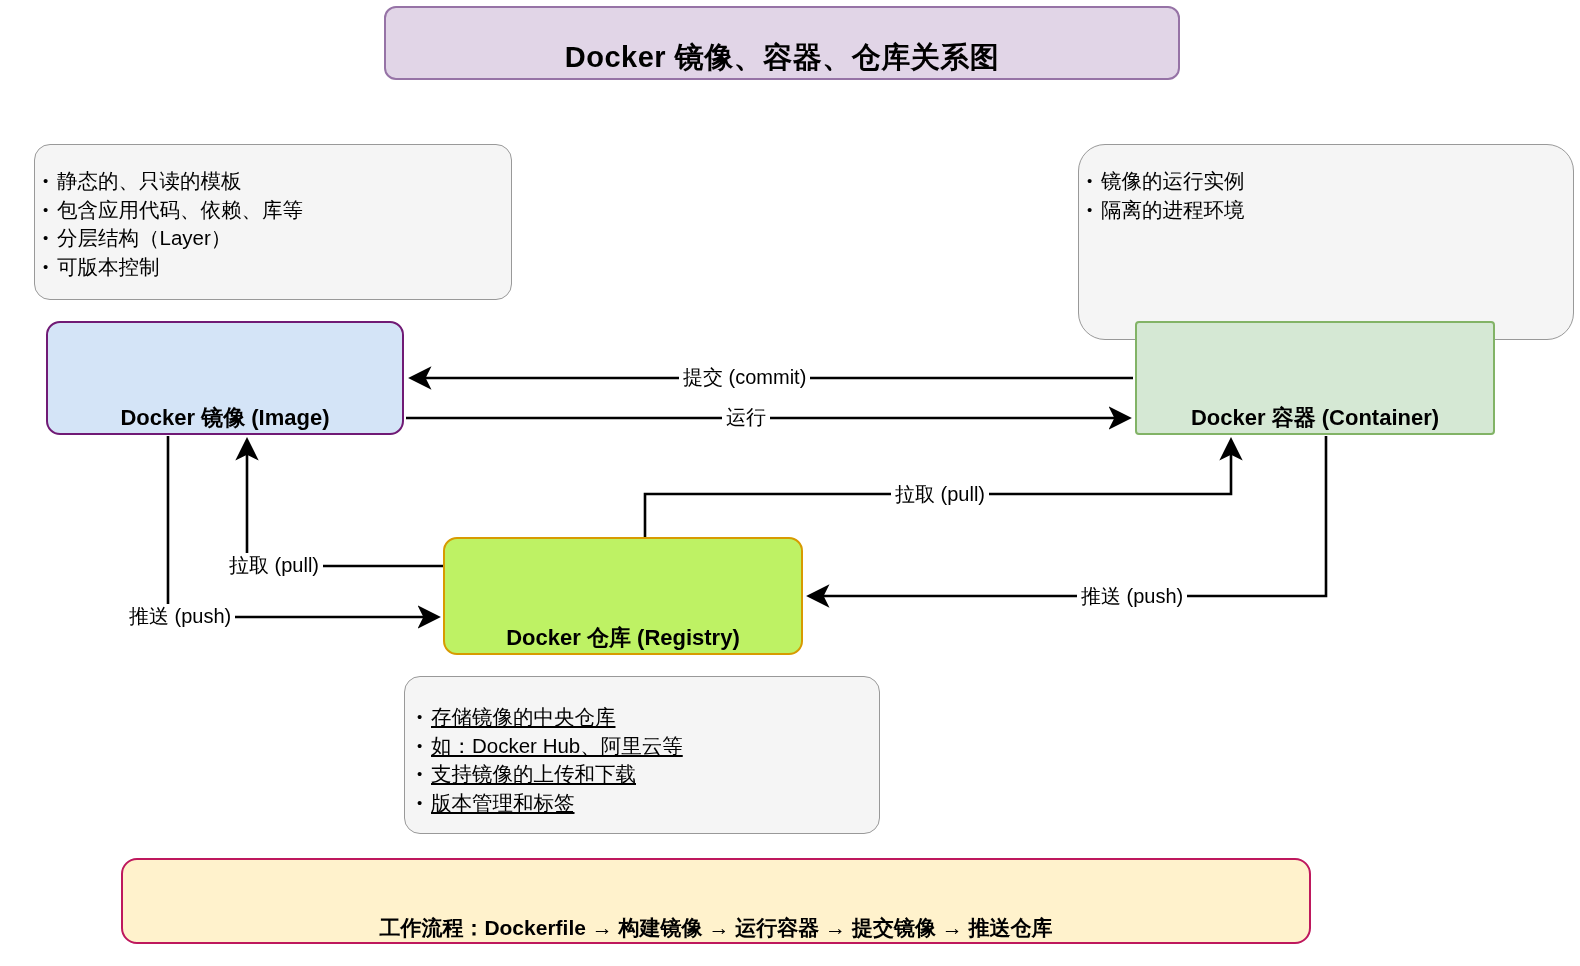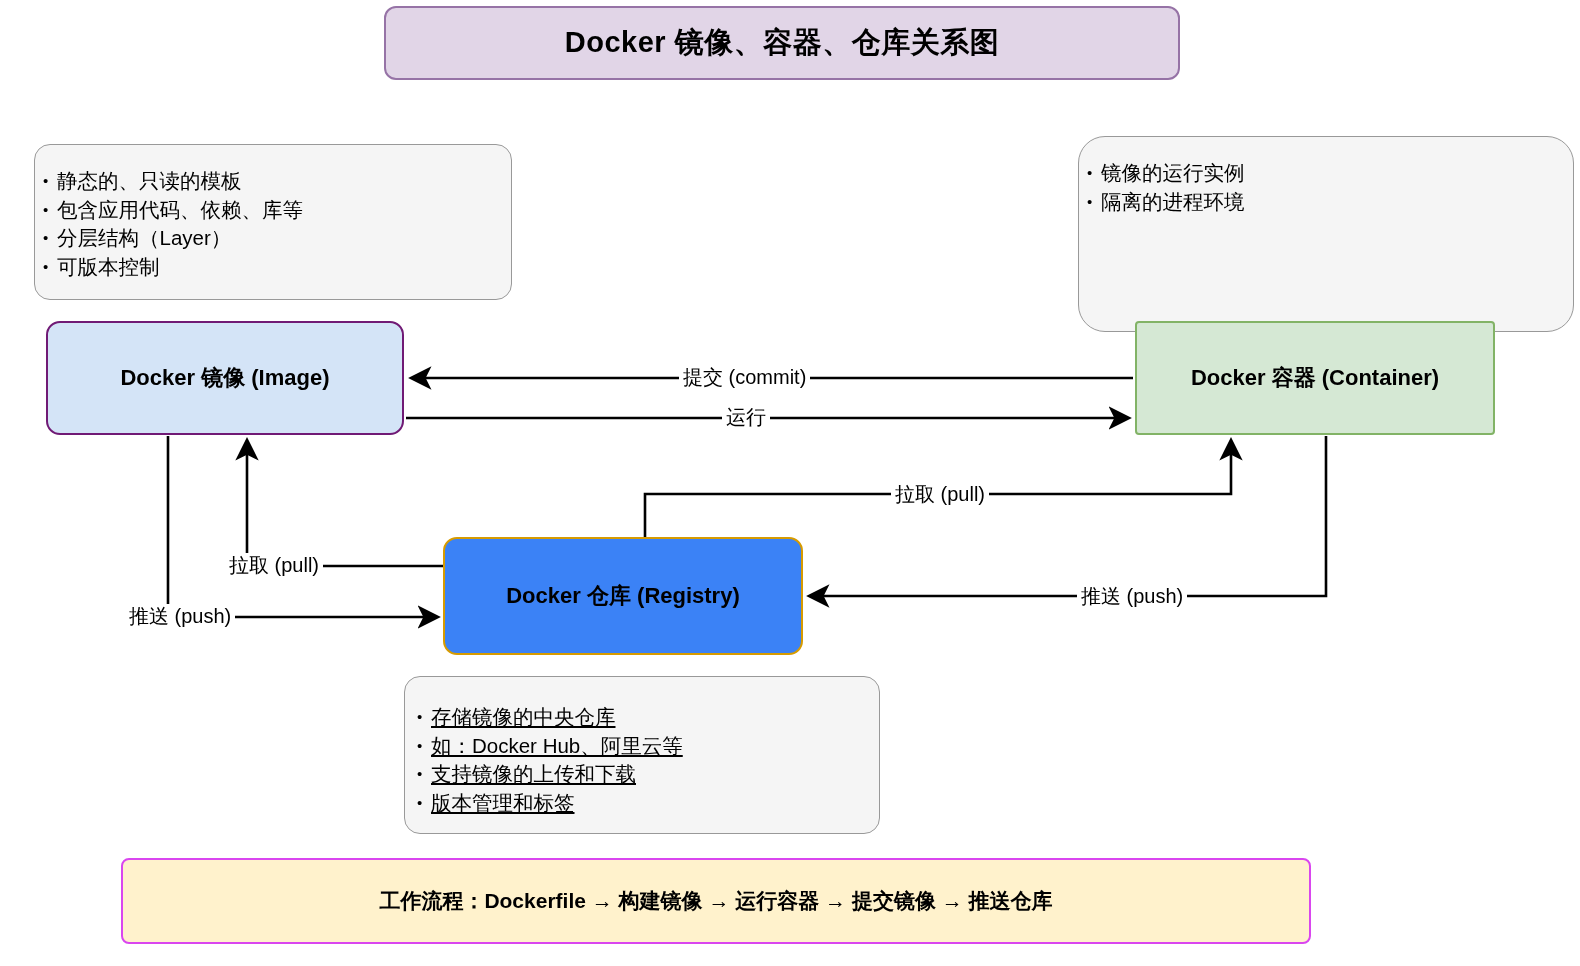--- a/index.html
+++ b/index.html
@@ -18,21 +18,21 @@
     position: absolute;
     left: 0;
     top: 0;
     width: 1580px;
     height: 966px;
   }
   .box {
     position: absolute;
     box-sizing: border-box;
     display: flex;
-    align-items: center;
+    align-items: flex-end;
     justify-content: center;
   }
   
   #title-box {
     left: 384px;
     top: 6px;
     width: 796px;
     height: 74px;
     background: #e1d5e7;
     border: 2px solid #9673a6;
@@ -74,21 +74,21 @@
   #note-image {
     left: 6px;
     top: 144px;
     width: 478px;
     height: 156px;
     margin-left: 28px;
   }
   #note-image ul { padding: 22px 0 0 8px; }
   #note-container {
     left: 1078px;
-    top: 136px;
+    top: 144px;
     width: 496px;
     height: 196px;
     border-radius: 27px;
   }
   #note-container ul { padding: 22px 0 0 8px; }
   #note-registry {
     left: 404px;
     top: 676px;
     width: 476px;
     height: 158px;
@@ -118,33 +118,33 @@
     height: 114px;
     background: #d5e8d4;
     border: 2px solid #82b366;
     border-radius: 4px;
   }
   #node-registry {
     left: 443px;
     top: 537px;
     width: 360px;
     height: 118px;
-    background: #3b82f6;
+    background: #bef264;
     border: 2.5px solid #d79b00;
     border-radius: 14px;
   }
   
   #workflow-box {
     left: 121px;
     top: 858px;
     width: 1190px;
     height: 86px;
     background: #fff2cc;
-    border: 2px solid #d946ef;
-    border-radius: 8px;
+    border: 2px solid #be185d;
+    border-radius: 16px;
   }
   #workflow-text {
     font-size: 21px;
     font-weight: bold;
     color: #000000;
     white-space: nowrap;
   }
   
   .edge-label {
     position: absolute;

